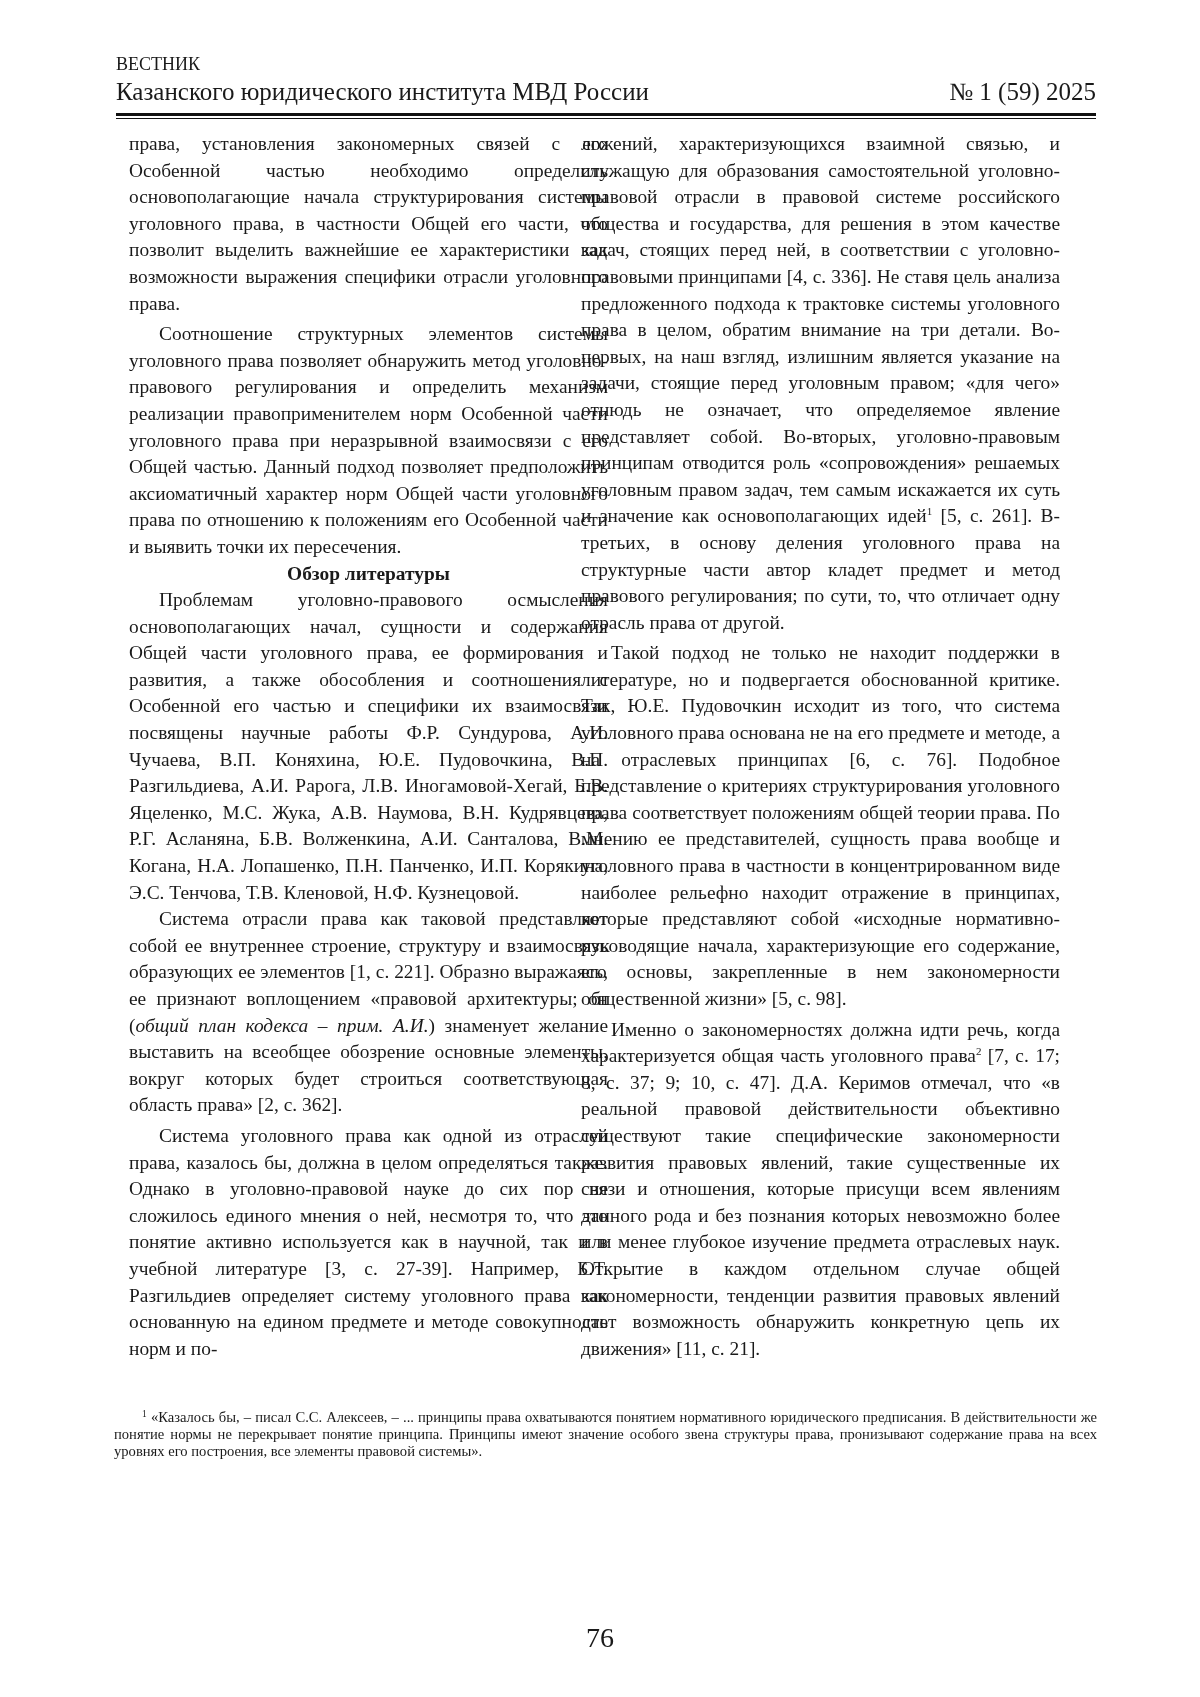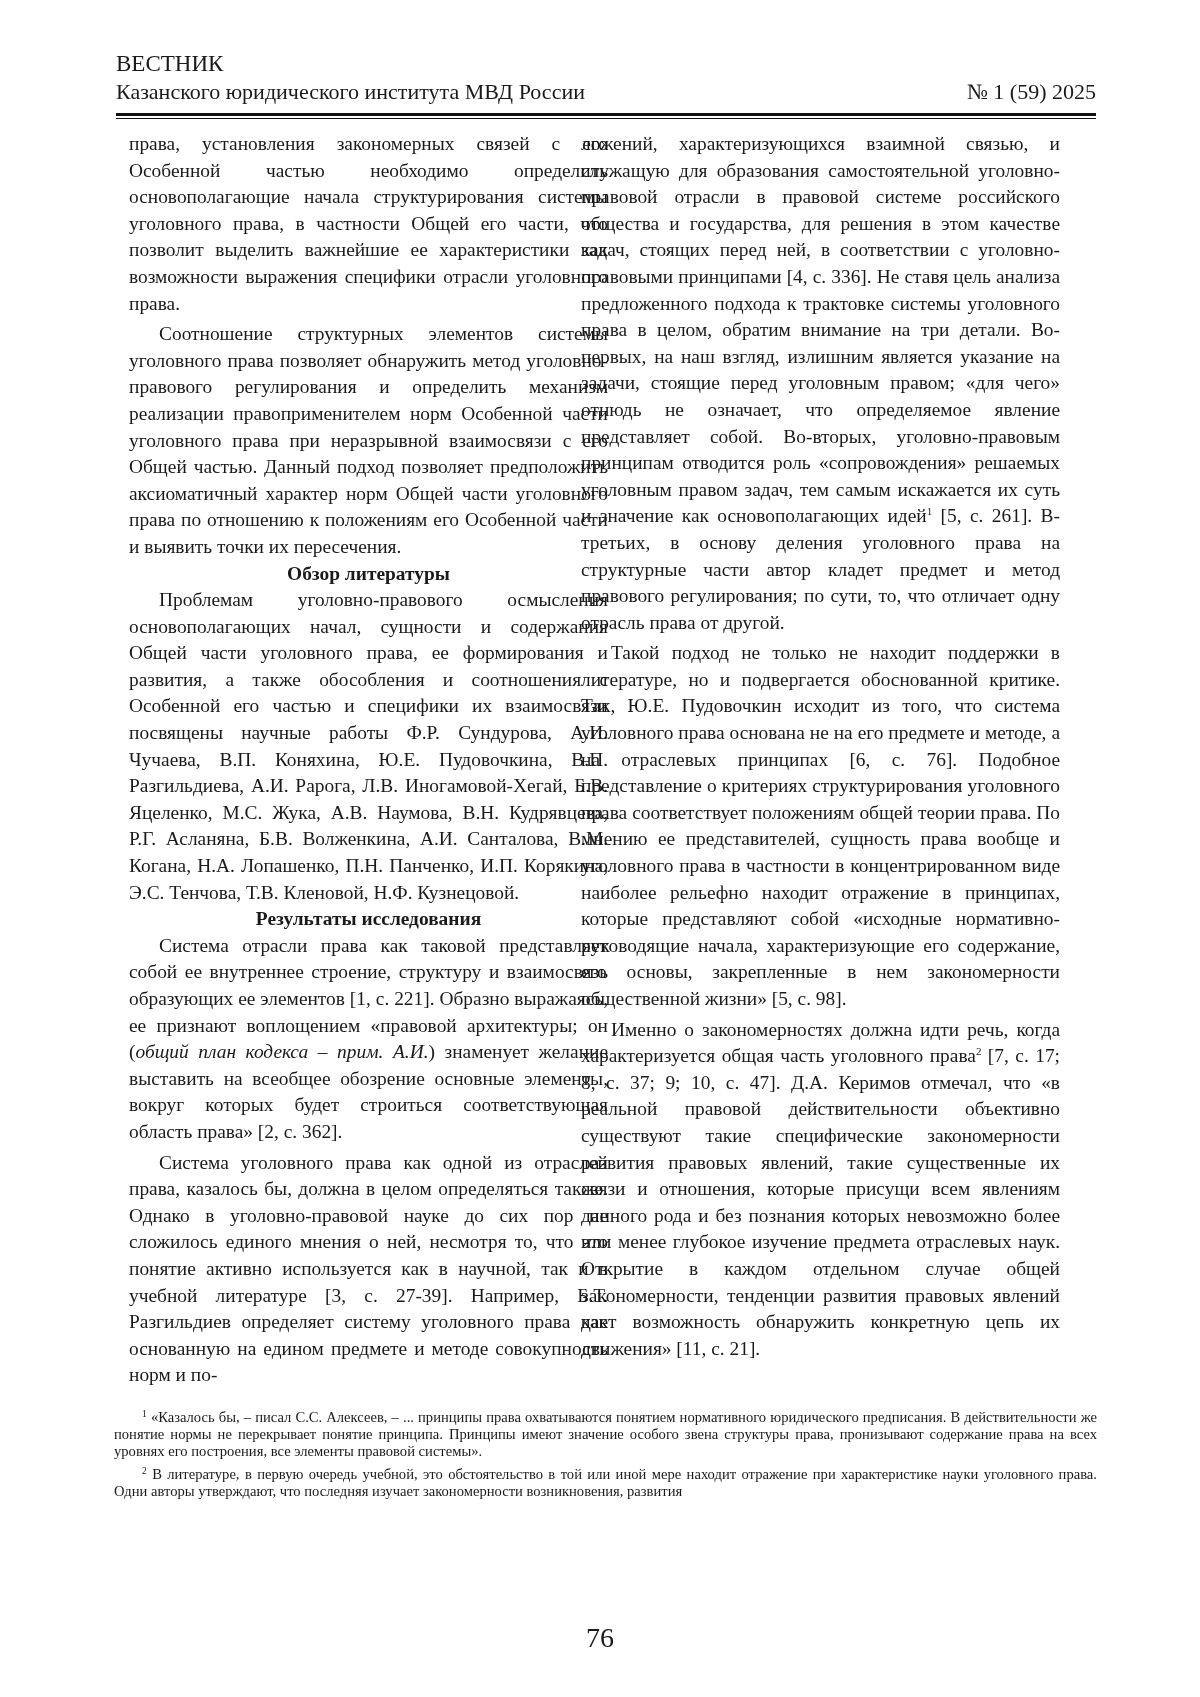--- a/index.html
+++ b/index.html
@@ -4,22 +4,22 @@
 <style>
   html, body { margin: 0; padding: 0; background: #ffffff; }
   body {
     width: 1200px; height: 1697px; position: relative; overflow: hidden;
     font-family: "Liberation Serif", "DejaVu Serif", serif;
     color: #1a1a1a;
   }
   .header {
     position: absolute; left: 116px; top: 50px; width: 980px;
   }
-  .header .journal-line1 { font-size: 23px; line-height: 28px; }
-  .header .row2 { display: flex; justify-content: space-between; font-size: 22px; line-height: 28px; }
+  .header .journal-line1 { font-size: 18px; line-height: 28px; }
+  .header .row2 { display: flex; justify-content: space-between; font-size: 25px; line-height: 28px; }
   .header .rule-thick { position: absolute; left: 0; right: 0; top: 63px; height: 3px; background: #111; }
   .header .rule-thin { position: absolute; left: 0; right: 0; top: 68px; height: 1px; background: #111; }
 
   .col {
     position: absolute; top: 131px; width: 479px;
     font-size: 19.4px; line-height: 26.6px; text-align: justify;
   }
   .col.left { left: 129px; }
   .col.right { left: 581px; }
   .col p { margin: 0; }
@@ -54,29 +54,27 @@
   </div>
   <div class="rule-thick"></div>
   <div class="rule-thin"></div>
 </div>
 
 <div class="col left">
   <p>права, установления закономерных связей с его Особенной частью необходимо определить основополагающие начала структурирования системы уголовного права, в частности Общей его части, что позволит выделить важнейшие ее характеристики как возможности выражения специфики отрасли уголовного права.</p>
   <p class="ind gap">Соотношение структурных элементов системы уголовного права позволяет обнаружить метод уголовно-правового регулирования и определить механизм реализации правоприменителем норм Особенной части уголовного права при неразрывной взаимосвязи с его Общей частью. Данный подход позволяет предположить аксиоматичный характер норм Общей части уголовного права по отношению к положениям его Особенной части и выявить точки их пересечения.</p>
   <p class="heading">Обзор литературы</p>
   <p class="ind">Проблемам уголовно-правового осмысления основополагающих начал, сущности и содержания Общей части уголовного права, ее формирования и развития, а также обособления и соотношения с Особенной его частью и специфики их взаимосвязи посвящены научные работы Ф.Р. Сундурова, А.И. Чучаева, В.П. Коняхина, Ю.Е. Пудовочкина, В.П. Разгильдиева, А.И. Рарога, Л.В. Иногамовой-Хегай, Б.В. Яцеленко, М.С. Жука, А.В. Наумова, В.Н. Кудрявцева, Р.Г. Асланяна, Б.В. Волженкина, А.И. Санталова, В.М. Когана, Н.А. Лопашенко, П.Н. Панченко, И.П. Корякина, Э.С. Тенчова, Т.В. Кленовой, Н.Ф. Кузнецовой.</p>
-  <p class="heading">Результаты исследования</p>
   <p class="ind"><span>Система отрасли права как таковой представляет собой ее внутреннее строение, структуру и взаимосвязь образующих ее элементов [1, с. 221]. Образно выражаясь, ее признают воплощением «правовой архитектуры; он (</span><em>общий план кодекса – прим. А.И.</em><span>) знаменует желание выставить на всеобщее обозрение основные элементы, вокруг которых будет строиться соответствующая область права» [2, с. 362].</span></p>
   <p class="ind gap">Система уголовного права как одной из отраслей права, казалось бы, должна в целом определяться также. Однако в уголовно-правовой науке до сих пор не сложилось единого мнения о ней, несмотря то, что это понятие активно используется как в научной, так и в учебной литературе [3, с. 27-39]. Например, Б.Т. Разгильдиев определяет систему уголовного права как основанную на едином предмете и методе совокупность норм и по-</p>
 </div>
 
 <div class="col right">
   <p><span>ложений, характеризующихся взаимной связью, и служащую для образования самостоятельной уголовно-правовой отрасли в правовой системе российского общества и государства, для решения в этом качестве задач, стоящих перед ней, в соответствии с уголовно-правовыми принципами [4, с. 336]. Не ставя цель анализа предложенного подхода к трактовке системы уголовного права в целом, обратим внимание на три детали. Во-первых, на наш взгляд, излишним является указание на задачи, стоящие перед уголовным правом; «для чего» отнюдь не означает, что определяемое явление представляет собой. Во-вторых, уголовно-правовым принципам отводится роль «сопровождения» решаемых уголовным правом задач, тем самым искажается их суть и значение как основополагающих идей</span><sup>1</sup><span> [5, с. 261]. В-третьих, в основу деления уголовного права на структурные части автор кладет предмет и метод правового регулирования; по сути, то, что отличает одну отрасль права от другой.</span></p>
   <p class="ind gap">Такой подход не только не находит поддержки в литературе, но и подвергается обоснованной критике. Так, Ю.Е. Пудовочкин исходит из того, что система уголовного права основана не на его предмете и методе, а на отраслевых принципах [6, с. 76]. Подобное представление о критериях структурирования уголовного права соответствует положениям общей теории права. По мнению ее представителей, сущность права вообще и уголовного права в частности в концентрированном виде наиболее рельефно находит отражение в принципах, которые представляют собой «исходные нормативно-руководящие начала, характеризующие его содержание, его основы, закрепленные в нем закономерности общественной жизни» [5, с. 98].</p>
   <p class="ind gap"><span>Именно о закономерностях должна идти речь, когда характеризуется общая часть уголовного права</span><sup>2</sup><span> [7, с. 17; 8, с. 37; 9; 10, с. 47]. Д.А. Керимов отмечал, что «в реальной правовой действительности объективно существуют такие специфические закономерности развития правовых явлений, такие существенные их связи и отношения, которые присущи всем явлениям данного рода и без познания которых невозможно более или менее глубокое изучение предмета отраслевых наук. Открытие в каждом отдельном случае общей закономерности, тенденции развития правовых явлений дает возможность обнаружить конкретную цепь их движения» [11, с. 21].</span></p>
 </div>
 
 <div class="footnotes">
   <p><sup>1</sup> <span>«Казалось бы, – писал С.С. Алексеев, – ...  принципы права охватываются понятием нормативного юридического предписания. В действительности же понятие нормы не перекрывает понятие принципа. Принципы имеют значение особого звена структуры права, пронизывают содержание права на всех уровнях его построения, все элементы правовой системы».</span></p>
-  <p class="fn2"><sup>2</sup> <span>В литературе, в первую очередь учебной, это обстоятельство в той или иной мере находит отражение при характеристике науки уголовного права. Одни авторы утверждают, что последняя изучает закономерности возникновения, развития</span></p>
 </div>
 
 <div class="page-number">76</div>
 
 </body></html>

